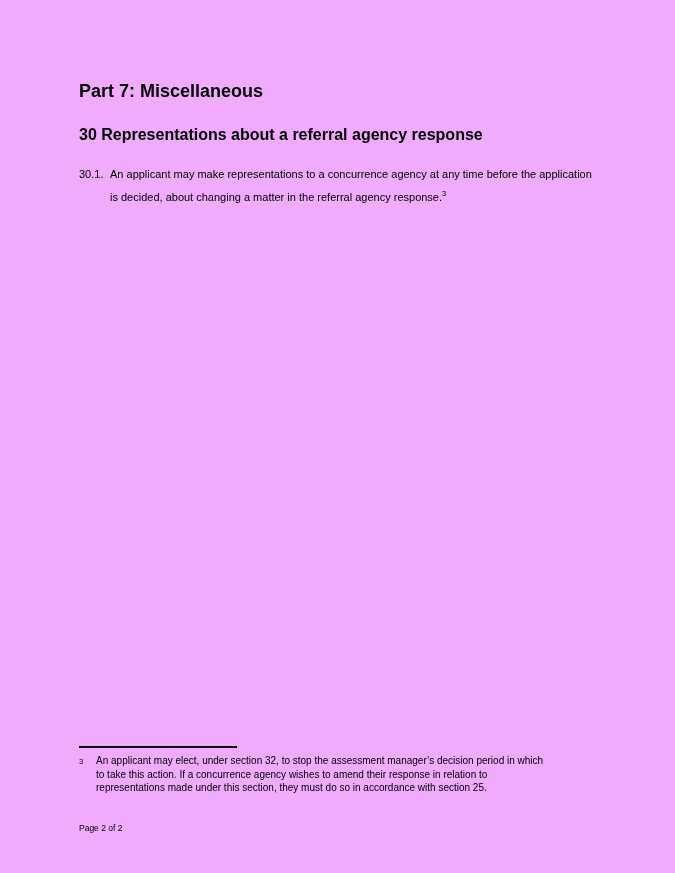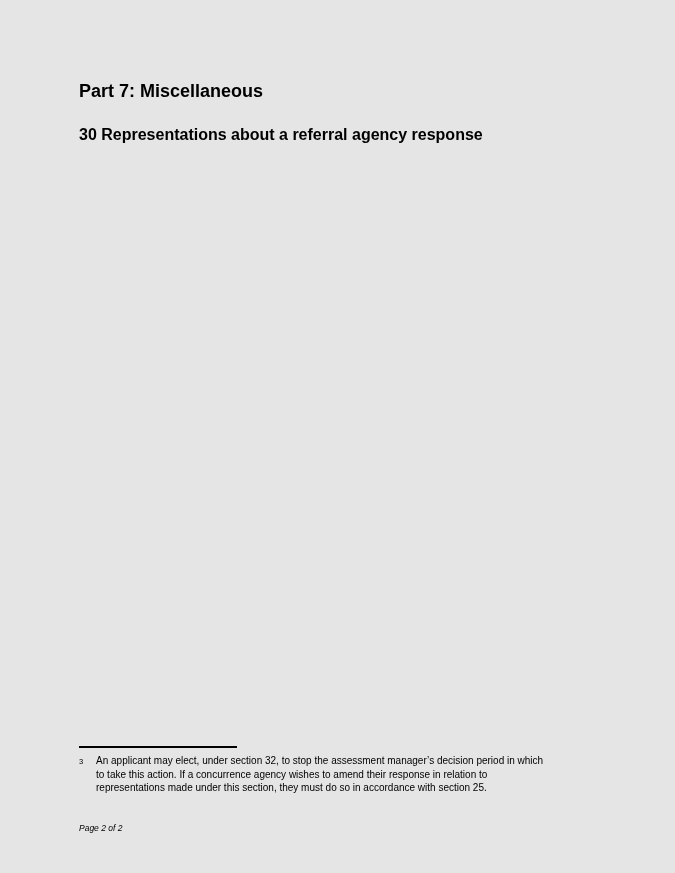--- a/index.html
+++ b/index.html
@@ -4,21 +4,21 @@
 <style>
   html, body {
     margin: 0;
     padding: 0;
     background: #ffffff;
   }
   .page {
     position: relative;
     width: 675px;
     height: 873px;
-    background: #e5e5e5;
+    background: #f0abfc;
     color: #000000;
     font-family: "Liberation Sans", sans-serif;
     overflow: hidden;
   }
   .part-title {
     margin: 0;
     padding: 81px 80px 0 79px;
     font-size: 18px;
     font-weight: bold;
     line-height: 21px;
@@ -75,32 +75,36 @@
   }
   .fn-text {
     flex: 1;
   }
   .page-footer {
     position: absolute;
     left: 79px;
     top: 823px;
     font-size: 8.5px;
     line-height: 10px;
-    font-style: italic;
   }
 </style>
 </head>
 <body>
 
 <div class="page">
 
   <h1 class="part-title">Part 7: Miscellaneous</h1>
 
   <h2 class="section-heading">30 Representations about a referral agency response</h2>
 
+  <div class="clause">
+    <span class="clause-num">30.1.</span>
+    <div class="clause-body"><span class="prewrap">An applicant may make representations to a concurrence agency at any time before the application
+is decided, about changing a matter in the referral agency response.</span><sup class="ref">3</sup></div>
+  </div>
 
   <div class="footnote-area">
     <div class="footnote-rule"></div>
     <div class="footnote">
       <span class="fn-marker">3</span>
       <div class="fn-text prewrap">An applicant may elect, under section 32, to stop the assessment manager’s decision period in which
 to take this action. If a concurrence agency wishes to amend their response in relation to
 representations made under this section, they must do so in accordance with section 25.</div>
     </div>
   </div>

